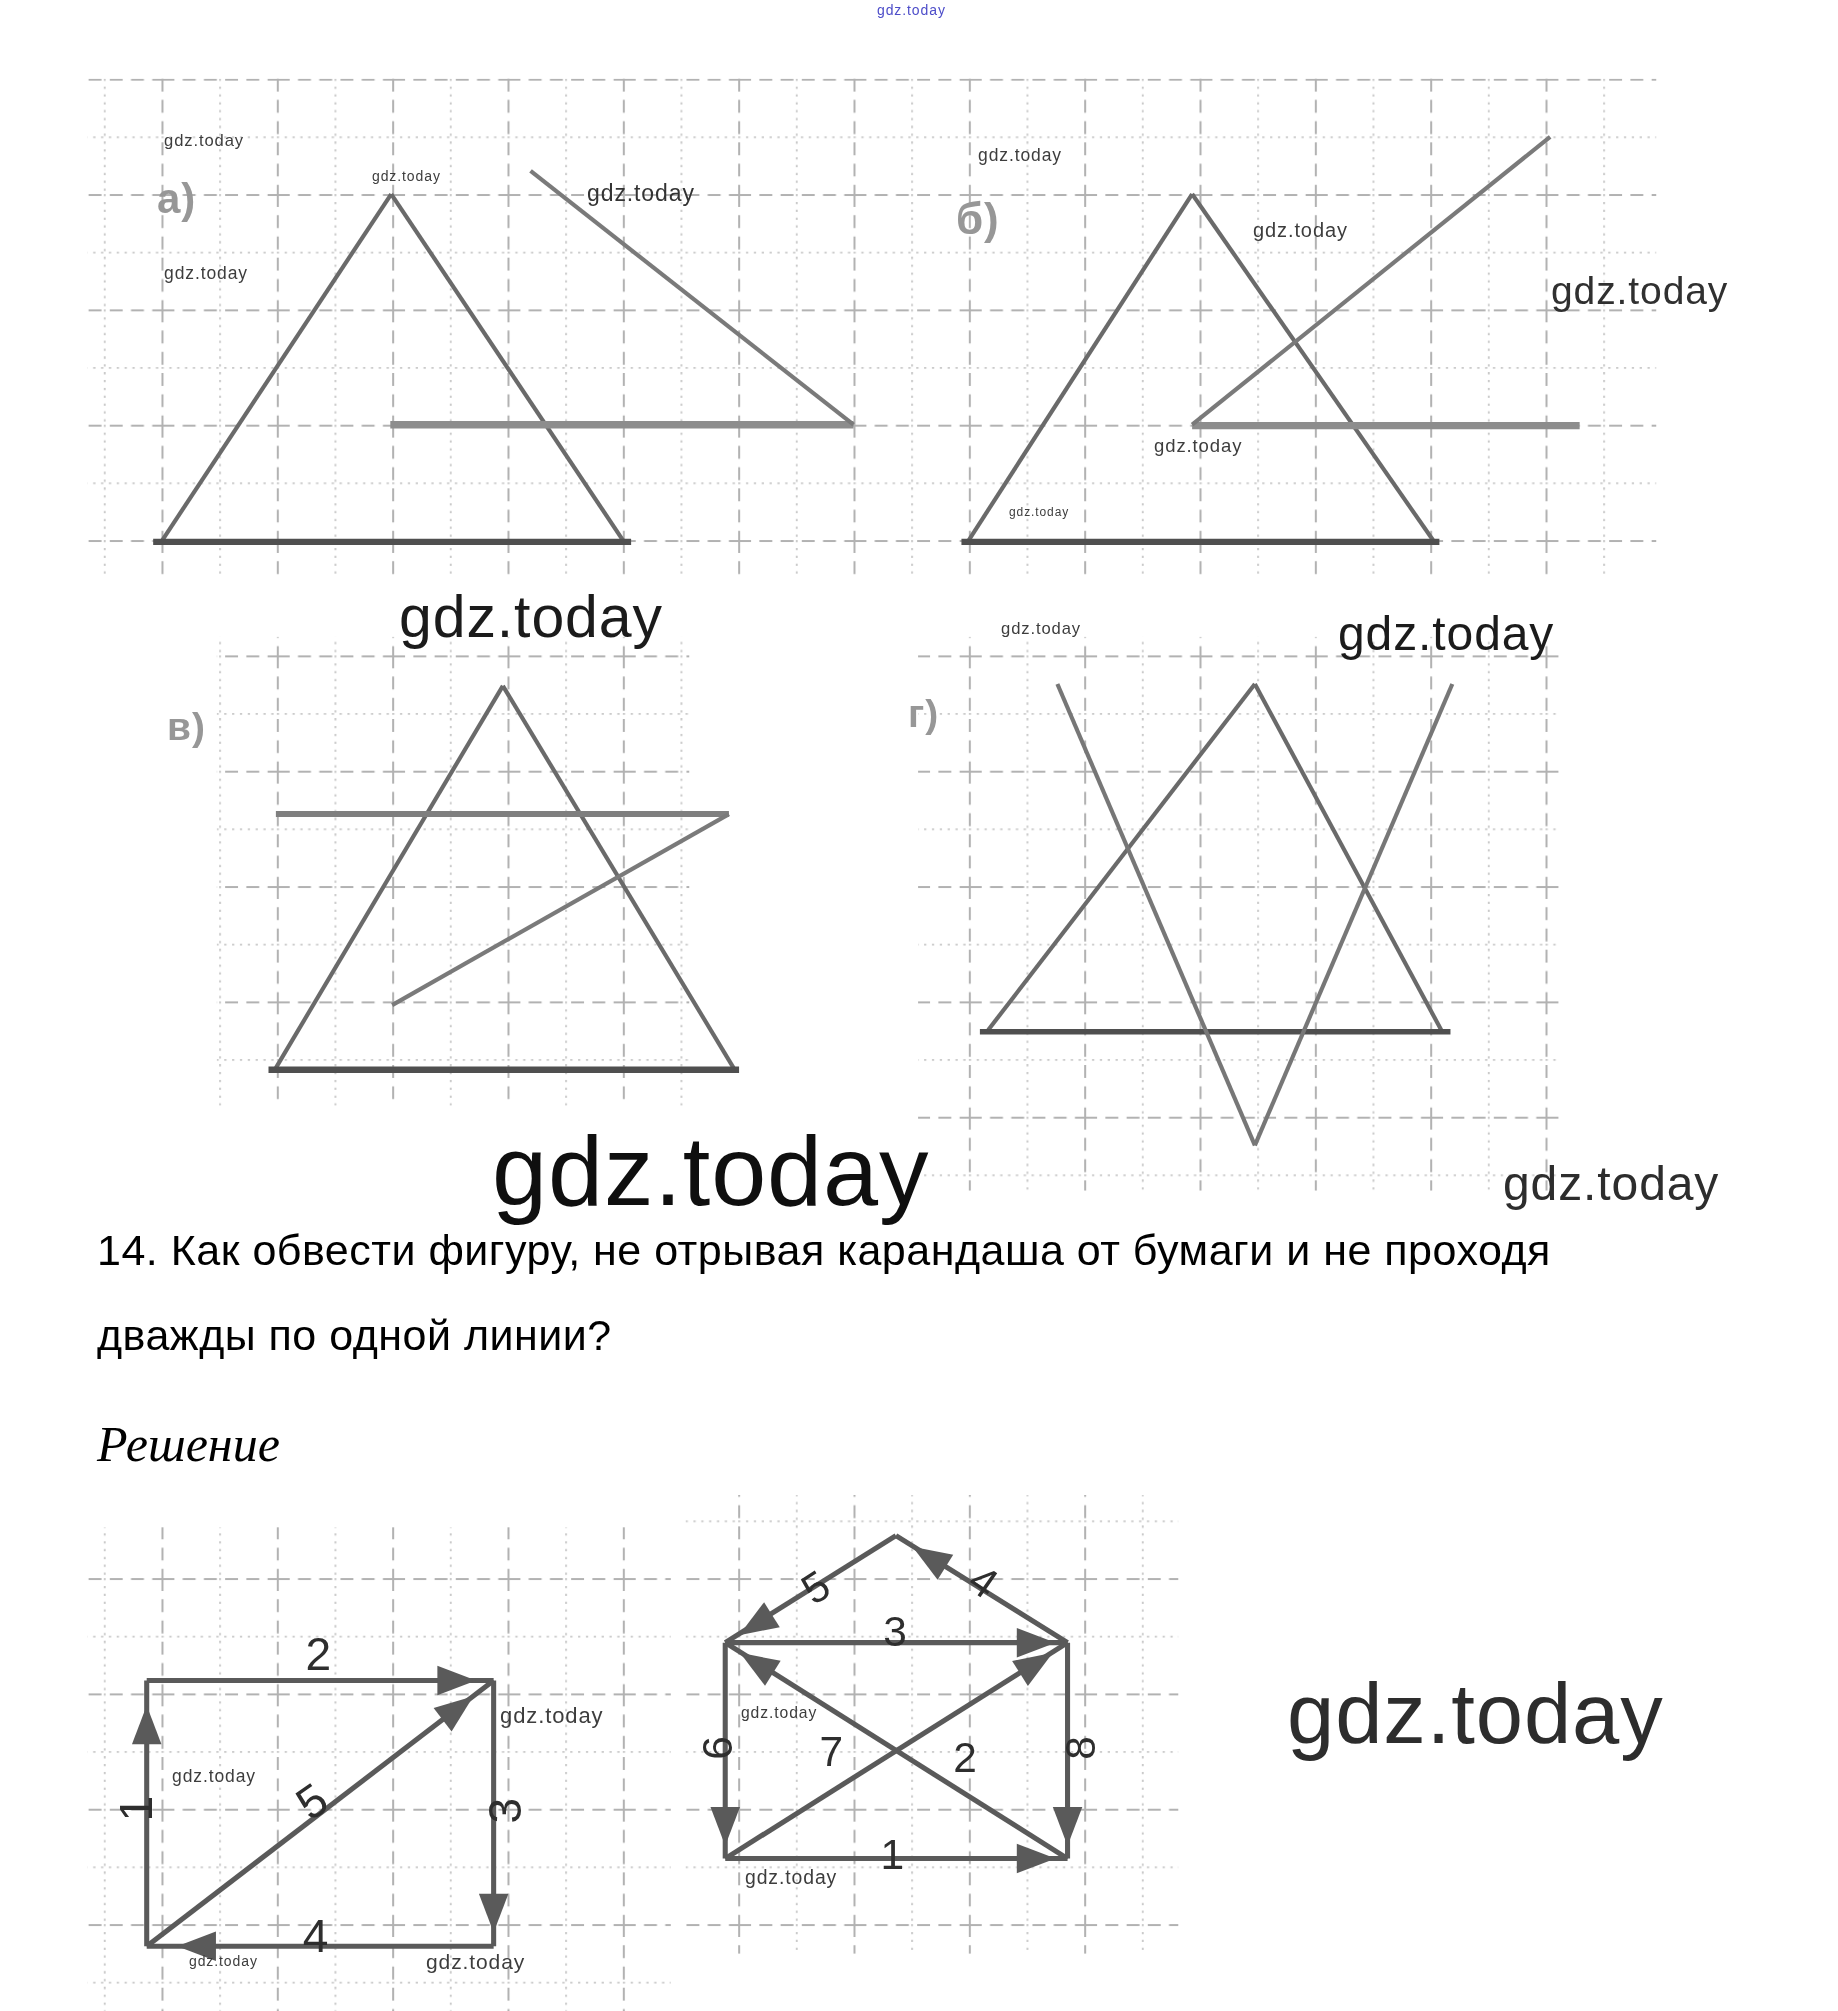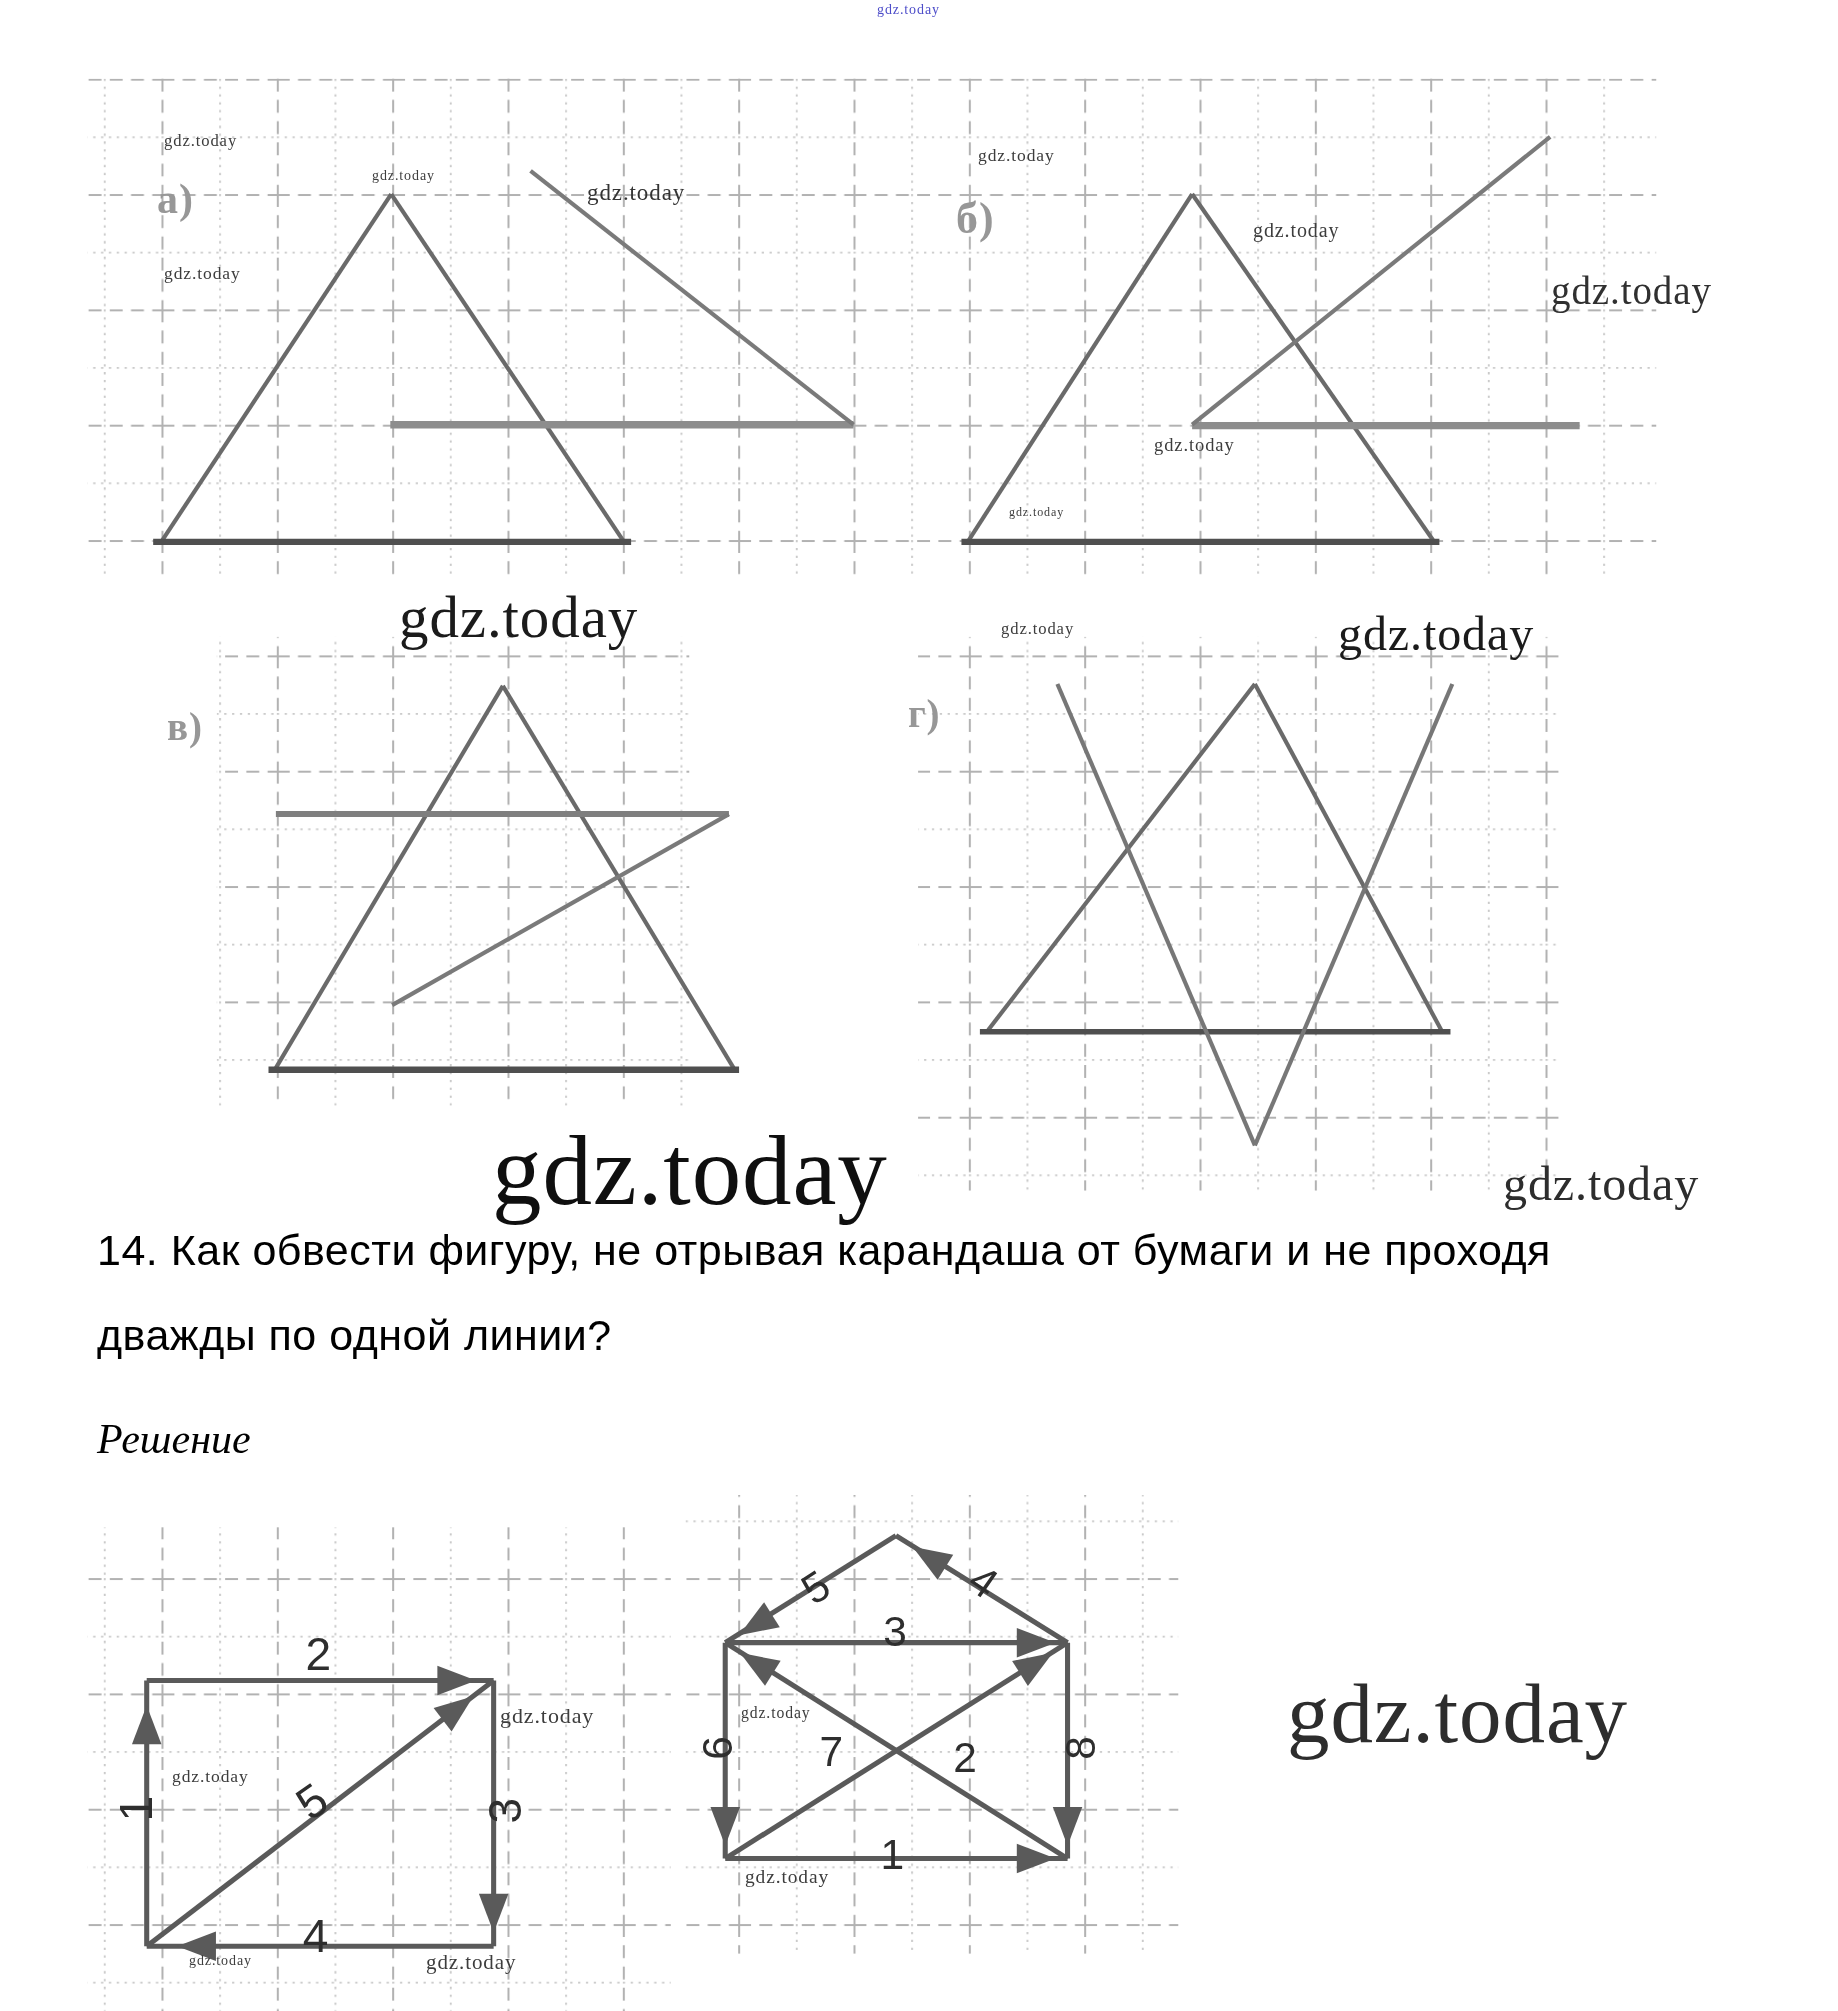--- a/index.html
+++ b/index.html
@@ -9,36 +9,36 @@
     font-family:"Liberation Sans",sans-serif;
     position:relative;
     overflow:hidden;
   }
   .page{position:absolute;inset:0;}
   svg.canvas{position:absolute;left:0;top:0;}
   .txt{
     position:absolute;
     white-space:nowrap;
     line-height:1.05;
-    font-family:Liberation Serif, serif;
+    font-family:Liberation Sans, sans-serif;
     letter-spacing:0.9px;
   }
   .ptext{
     position:absolute;
     font-family:Liberation Sans, sans-serif;
     font-size:43px;
     color:#000;
     white-space:nowrap;
     letter-spacing:0.5px;
   }
   .solution-heading{
     position:absolute;
     font-family:"Liberation Serif",serif;
     font-style:italic;
-    font-size:42px;
+    font-size:50px;
     color:#000;
     white-space:nowrap;
   }
 </style>
 </head>
 <body>
 
 <div class="page">
 
   <svg class="canvas" width="1838" height="2012" viewBox="0 0 1992 2180">

